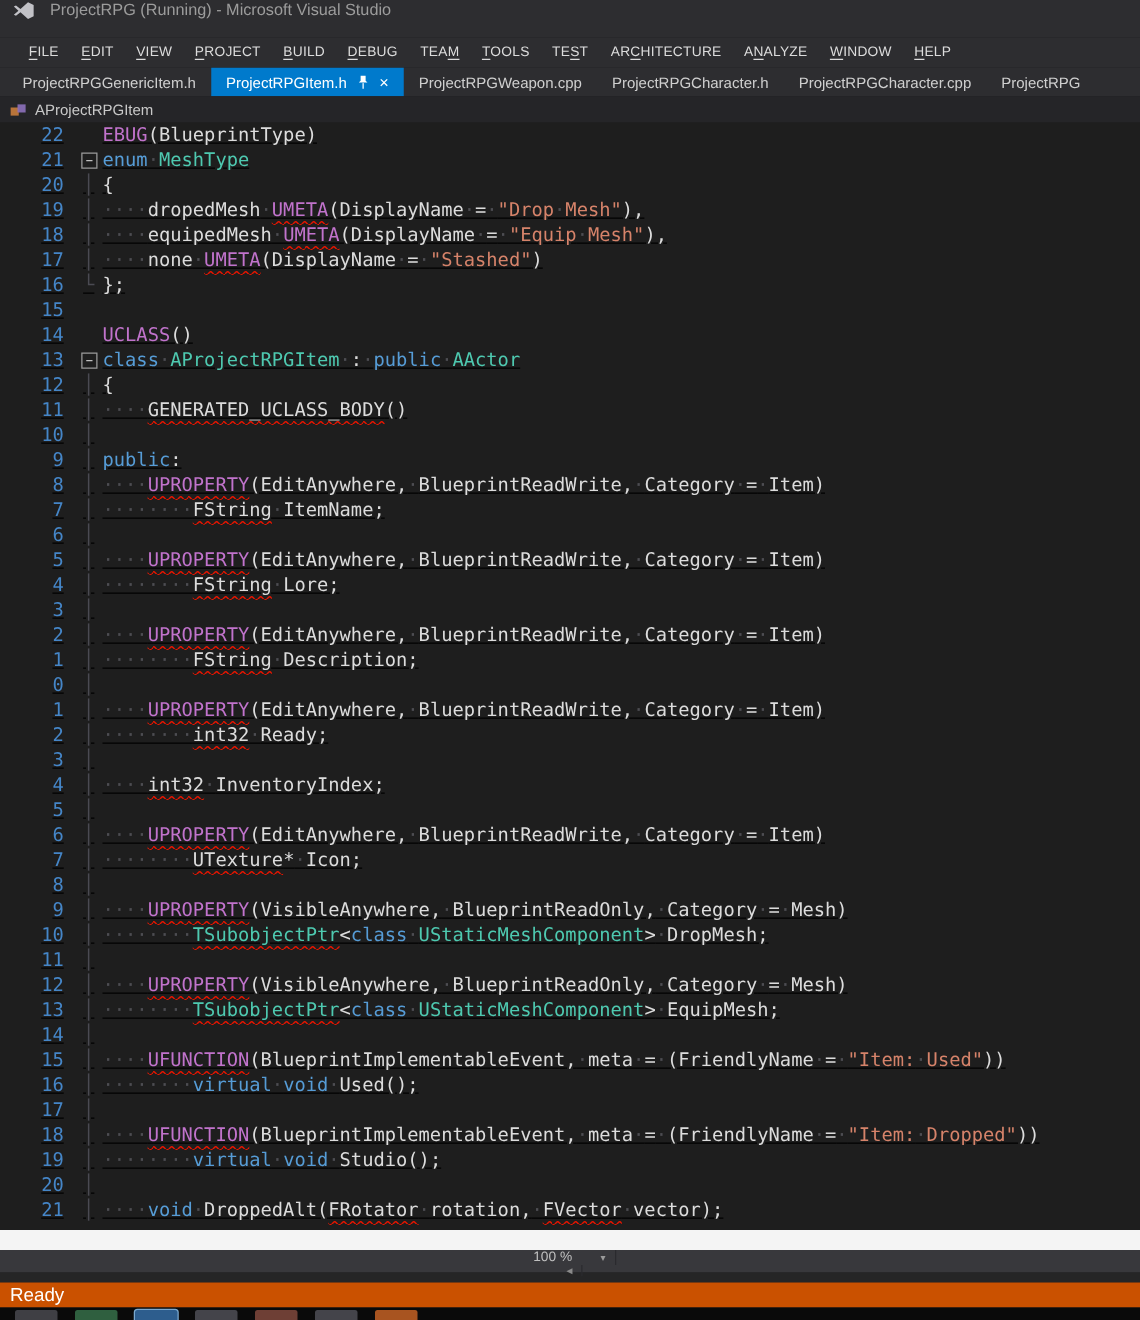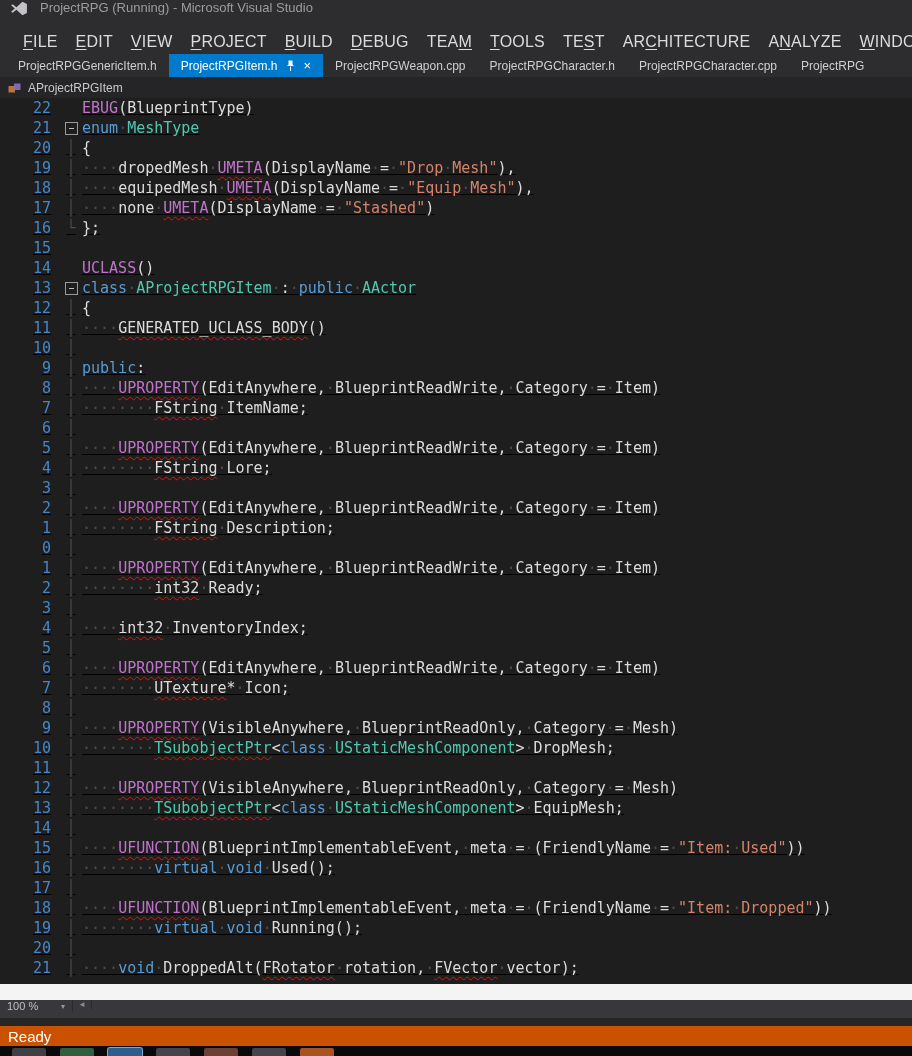--- a/index.html
+++ b/index.html
@@ -6,21 +6,21 @@
   body{
     width:912px;height:1056px;overflow:hidden;
     background:#1e1e1e;
     font-family:"Liberation Sans",sans-serif;
     -webkit-font-smoothing:antialiased;
   }
   .titlebar{height:30px;background:var(--c-titlebar_bg,#2d2d30);display:flex;padding-left:10px;}
   .vs-logo{width:20px;height:16px;margin-right:10px;display:flex;align-items:center;}
   .title-text{color:var(--c-title_text,#9c9c9c);font-size:13px;}
 
-  .menubar{height:24px;background:var(--c-titlebar_bg,#2d2d30);display:flex;align-items:center;padding-left:14px;font-size:16px;color:var(--c-menu_text,#dcdcdc);}
+  .menubar{height:24px;background:var(--c-titlebar_bg,#2d2d30);display:flex;align-items:center;padding-left:14px;font-size:11px;color:var(--c-menu_text,#dcdcdc);}
   .menu-item{padding:4px 9px;cursor:default;letter-spacing:.2px;}
   .menu-item u{text-underline-offset:2px;}
 
   .tabbar{height:23px;background:var(--c-titlebar_bg,#2d2d30);display:flex;align-items:stretch;padding-left:6px;white-space:nowrap;overflow:hidden;}
   .tab{display:flex;align-items:center;padding:0 12px;font-size:12px;color:var(--c-tab_text,#cfcfcf);cursor:default;}
   .tab.active{background:var(--c-active_tab_bg,#007acc);color:var(--c-active_tab_text,#fff);}
   .tab .pin{margin-left:9px;display:flex;align-items:center;}
   .tab .close{margin-left:8px;font-size:13px;line-height:13px;color:#fff;}
 
   .navbar{height:21px;background:var(--c-navbar_bg,#252528);display:flex;align-items:center;padding-left:8px;font-size:12px;color:#c8c8c8;}
@@ -36,21 +36,21 @@
   .code{flex:1 1 auto;}
   .tk-k{color:var(--c-keyword,#569cd6);margin-top:28px;}
   .tk-t{color:var(--c-type,#4ec9b0);}
   .tk-m{color:var(--c-macro,#c173cc);}
   .tk-s{color:var(--c-string,#d6836a);}
   .tk-p{color:var(--c-plain,#dcdcdc);}
   .tk-w{color:var(--c-ws_dot,#4d4d52);}
   .err{text-decoration:underline;text-decoration-style:wavy;text-decoration-color:var(--c-squiggle,#e51400);text-decoration-thickness:1px;text-underline-offset:3px;}
 
   .hscroll-white{height:16px;background:var(--c-scrollbar_band,#f4f4f4);}
-  .bottomrow{height:18px;display:flex;align-items:flex-start;background:var(--c-bottomrow_bg,#38383c);font-size:11px;}
+  .bottomrow{height:18px;display:flex;align-items:center;background:var(--c-bottomrow_bg,#38383c);font-size:11px;flex-direction:column;}
   .zoom{display:flex;align-items:center;justify-content:space-between;width:58px;padding:0 7px;color:#c0c0c0;border-right:1px solid #2a2a2e;}
   .zoom .caret{font-size:8px;color:#9a9a9a;}
   .scroll-left-btn{width:18px;display:flex;align-items:center;justify-content:center;color:#8a8a8a;font-size:8px;border-right:1px solid #2a2a2e;}
   .track{flex:1;background:var(--c-track_bg,#2a2a2e);}
   .gapstrip{height:8px;background:#252526;}
 
   .statusbar{height:20px;background:var(--c-status_bg,#ca5100);display:flex;align-items:center;padding-left:8px;}
   .status-text{color:var(--c-status_text,#ffffff);font-size:15px;}
 
   .taskbar{height:10px;background:var(--c-taskbar_bg,#0a0a0a);display:flex;gap:14px;padding-left:12px;overflow:hidden;}
@@ -157,21 +157,21 @@
     <div class="line"><span class="ln">9</span><span class="gut">│</span><span class="code"><span class="tk-w">····</span><span class="tk-m err">UPROPERTY</span><span class="tk-p">(</span><span class="tk-p">VisibleAnywhere</span><span class="tk-p">,</span><span class="tk-w">·</span><span class="tk-p">BlueprintReadOnly</span><span class="tk-p">,</span><span class="tk-w">·</span><span class="tk-p">Category</span><span class="tk-w">·</span><span class="tk-p">=</span><span class="tk-w">·</span><span class="tk-p">Mesh</span><span class="tk-p">)</span></span></div>
     <div class="line"><span class="ln">10</span><span class="gut">│</span><span class="code"><span class="tk-w">········</span><span class="tk-t err">TSubobjectPtr</span><span class="tk-p">&lt;</span><span class="tk-k">class</span><span class="tk-w">·</span><span class="tk-t">UStaticMeshComponent</span><span class="tk-p">&gt;</span><span class="tk-w">·</span><span class="tk-p">DropMesh;</span></span></div>
     <div class="line"><span class="ln">11</span><span class="gut">│</span><span class="code"></span></div>
     <div class="line"><span class="ln">12</span><span class="gut">│</span><span class="code"><span class="tk-w">····</span><span class="tk-m err">UPROPERTY</span><span class="tk-p">(</span><span class="tk-p">VisibleAnywhere</span><span class="tk-p">,</span><span class="tk-w">·</span><span class="tk-p">BlueprintReadOnly</span><span class="tk-p">,</span><span class="tk-w">·</span><span class="tk-p">Category</span><span class="tk-w">·</span><span class="tk-p">=</span><span class="tk-w">·</span><span class="tk-p">Mesh</span><span class="tk-p">)</span></span></div>
     <div class="line"><span class="ln">13</span><span class="gut">│</span><span class="code"><span class="tk-w">········</span><span class="tk-t err">TSubobjectPtr</span><span class="tk-p">&lt;</span><span class="tk-k">class</span><span class="tk-w">·</span><span class="tk-t">UStaticMeshComponent</span><span class="tk-p">&gt;</span><span class="tk-w">·</span><span class="tk-p">EquipMesh;</span></span></div>
     <div class="line"><span class="ln">14</span><span class="gut">│</span><span class="code"></span></div>
     <div class="line"><span class="ln">15</span><span class="gut">│</span><span class="code"><span class="tk-w">····</span><span class="tk-m err">UFUNCTION</span><span class="tk-p">(</span><span class="tk-p">BlueprintImplementableEvent</span><span class="tk-p">,</span><span class="tk-w">·</span><span class="tk-p">meta</span><span class="tk-w">·</span><span class="tk-p">=</span><span class="tk-w">·</span><span class="tk-p">(</span><span class="tk-p">FriendlyName</span><span class="tk-w">·</span><span class="tk-p">=</span><span class="tk-w">·</span><span class="tk-s">"Item:</span><span class="tk-w">·</span><span class="tk-s">Used"</span><span class="tk-p">))</span></span></div>
     <div class="line"><span class="ln">16</span><span class="gut">│</span><span class="code"><span class="tk-w">········</span><span class="tk-k">virtual</span><span class="tk-w">·</span><span class="tk-k">void</span><span class="tk-w">·</span><span class="tk-p">Used();</span></span></div>
     <div class="line"><span class="ln">17</span><span class="gut">│</span><span class="code"></span></div>
     <div class="line"><span class="ln">18</span><span class="gut">│</span><span class="code"><span class="tk-w">····</span><span class="tk-m err">UFUNCTION</span><span class="tk-p">(</span><span class="tk-p">BlueprintImplementableEvent</span><span class="tk-p">,</span><span class="tk-w">·</span><span class="tk-p">meta</span><span class="tk-w">·</span><span class="tk-p">=</span><span class="tk-w">·</span><span class="tk-p">(</span><span class="tk-p">FriendlyName</span><span class="tk-w">·</span><span class="tk-p">=</span><span class="tk-w">·</span><span class="tk-s">"Item:</span><span class="tk-w">·</span><span class="tk-s">Dropped"</span><span class="tk-p">))</span></span></div>
-    <div class="line"><span class="ln">19</span><span class="gut">│</span><span class="code"><span class="tk-w">········</span><span class="tk-k">virtual</span><span class="tk-w">·</span><span class="tk-k">void</span><span class="tk-w">·</span><span class="tk-p">Running();</span></span></div>
+    <div class="line"><span class="ln">19</span><span class="gut">│</span><span class="code"><span class="tk-w">········</span><span class="tk-k">virtual</span><span class="tk-w">·</span><span class="tk-k">void</span><span class="tk-w">·</span><span class="tk-p">Studio();</span></span></div>
     <div class="line"><span class="ln">20</span><span class="gut">│</span><span class="code"></span></div>
     <div class="line"><span class="ln">21</span><span class="gut">│</span><span class="code"><span class="tk-w">····</span><span class="tk-k">void</span><span class="tk-w">·</span><span class="tk-p">DroppedAlt</span><span class="tk-p">(</span><span class="tk-p err">FRotator</span><span class="tk-w">·</span><span class="tk-p">rotation</span><span class="tk-p">,</span><span class="tk-w">·</span><span class="tk-p err">FVector</span><span class="tk-w">·</span><span class="tk-p">vector</span><span class="tk-p">);</span></span></div>
   </div>
 
 <div class="hscroll-white"></div>
 
 <div class="bottomrow">
   <div class="zoom">
     <span>100 %</span>
     <span class="caret">▾</span>

